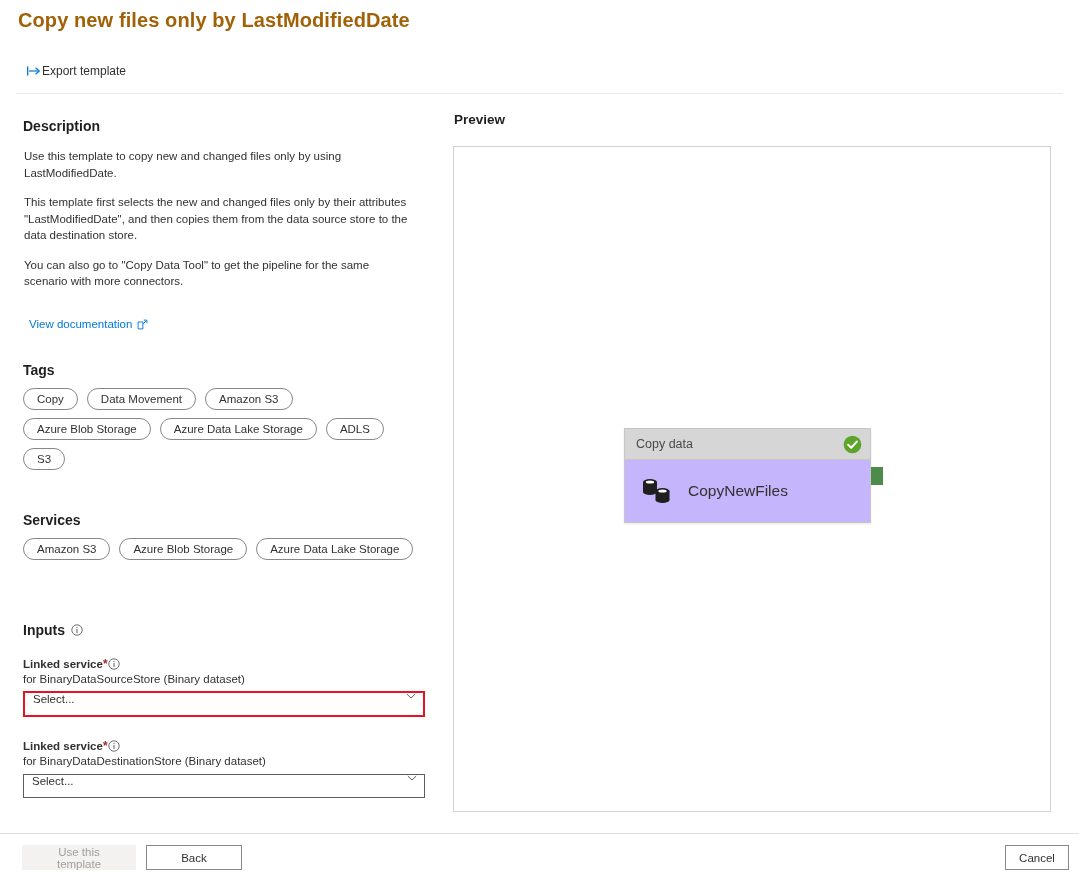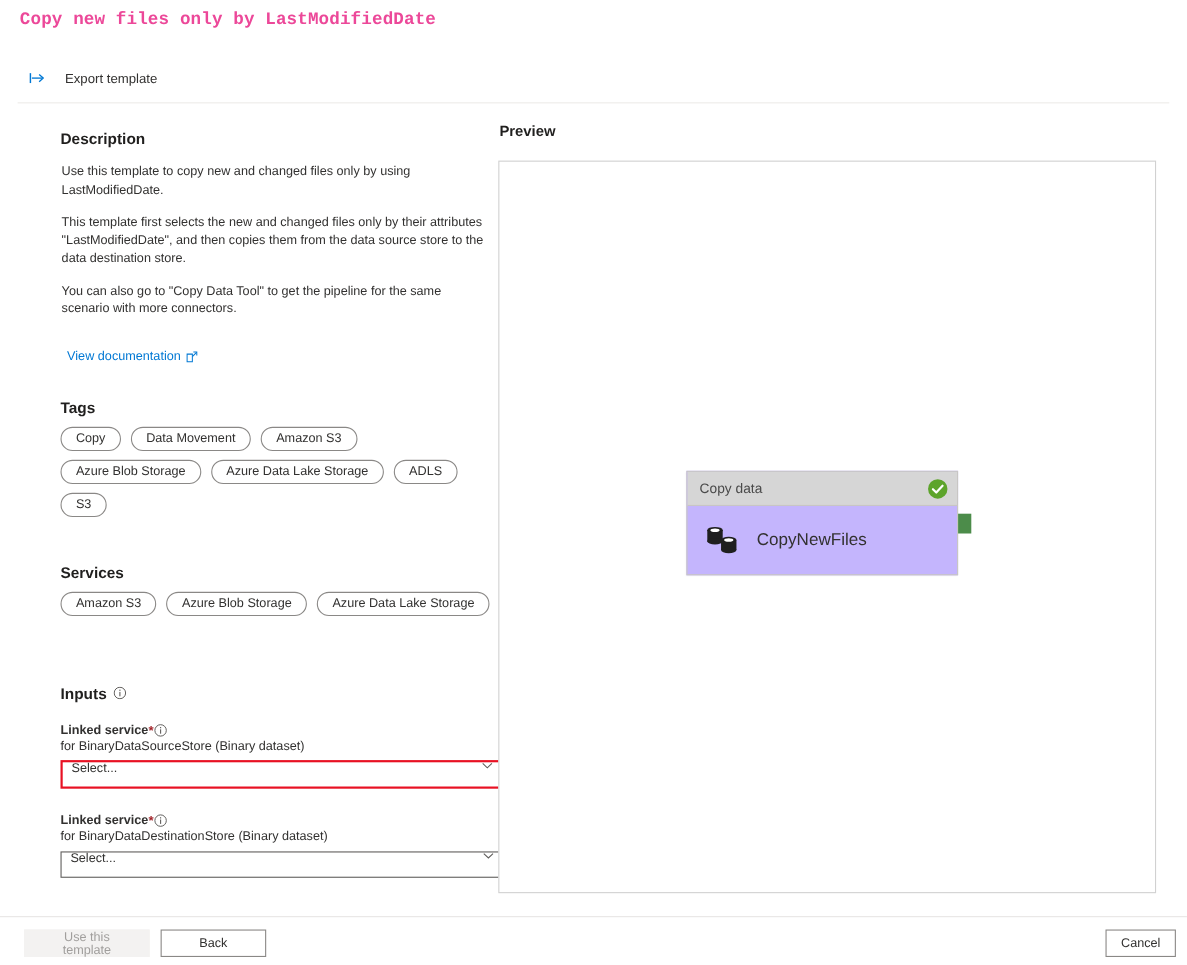--- a/index.html
+++ b/index.html
@@ -16,41 +16,40 @@
     font-size: 12px;
     position: relative;
     overflow: hidden;
   }
 
   
   .page-title {
     position: absolute;
     left: 18px;
     top: 9px;
-    font-size: 16px;
+    font-size: 20px;
     font-weight: 600;
-    color: #ec4899;
+    color: #a16207;
     letter-spacing: 0.1px;
-    font-family: Liberation Mono, monospace;
   }
 
   .command-bar {
     position: absolute;
     left: 0;
     top: 56px;
     width: 1079px;
     height: 36px;
   }
   .cmd-btn {
     position: absolute;
     left: 24px;
     top: 5px;
     display: flex;
     align-items: center;
-    gap: 17px;
+    gap: 0;
     padding: 3px 6px 3px 2px;
     cursor: pointer;
     background: transparent;
     border: none;
     font-family: "Liberation Sans", sans-serif;
     font-size: 12px;
     color: #323130;
     white-space: nowrap;
     text-align: right;
   }
@@ -66,21 +65,20 @@
     background: #edebe9;
   }
 
   
   .left-col {
     position: absolute;
     left: 0;
     top: 100px;
     width: 440px;
     height: 712px;
-    margin-left: 32px;
   }
   .section-head {
     font-size: 14px;
     font-weight: 600;
     color: #201f1e;
     margin: 0;
   }
   .desc-head { position: absolute; left: 23px; top: 18px; }
 
   .desc-body {

